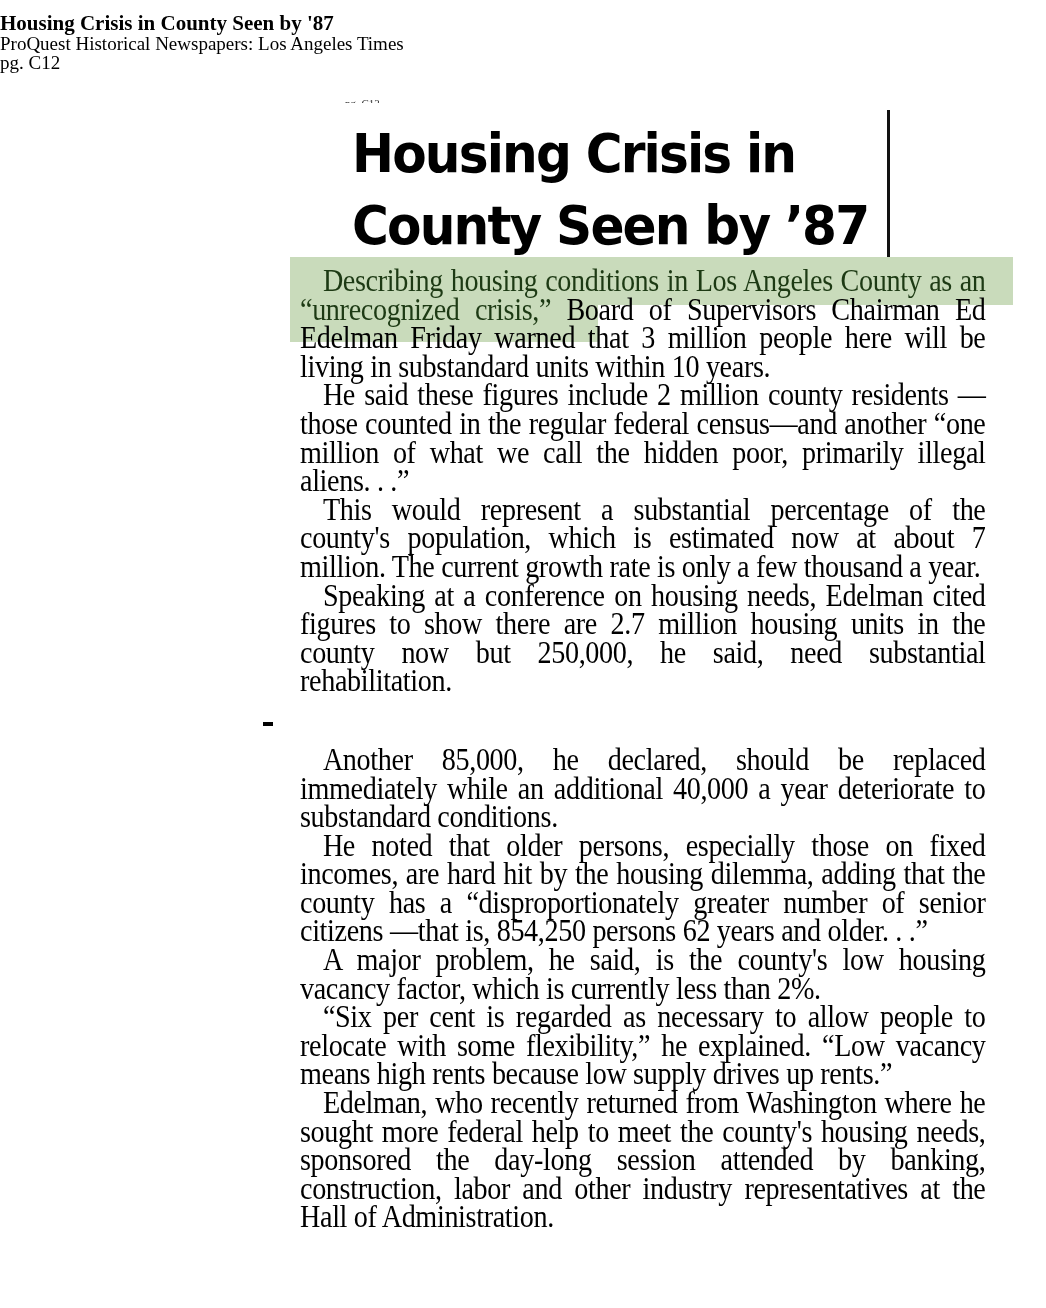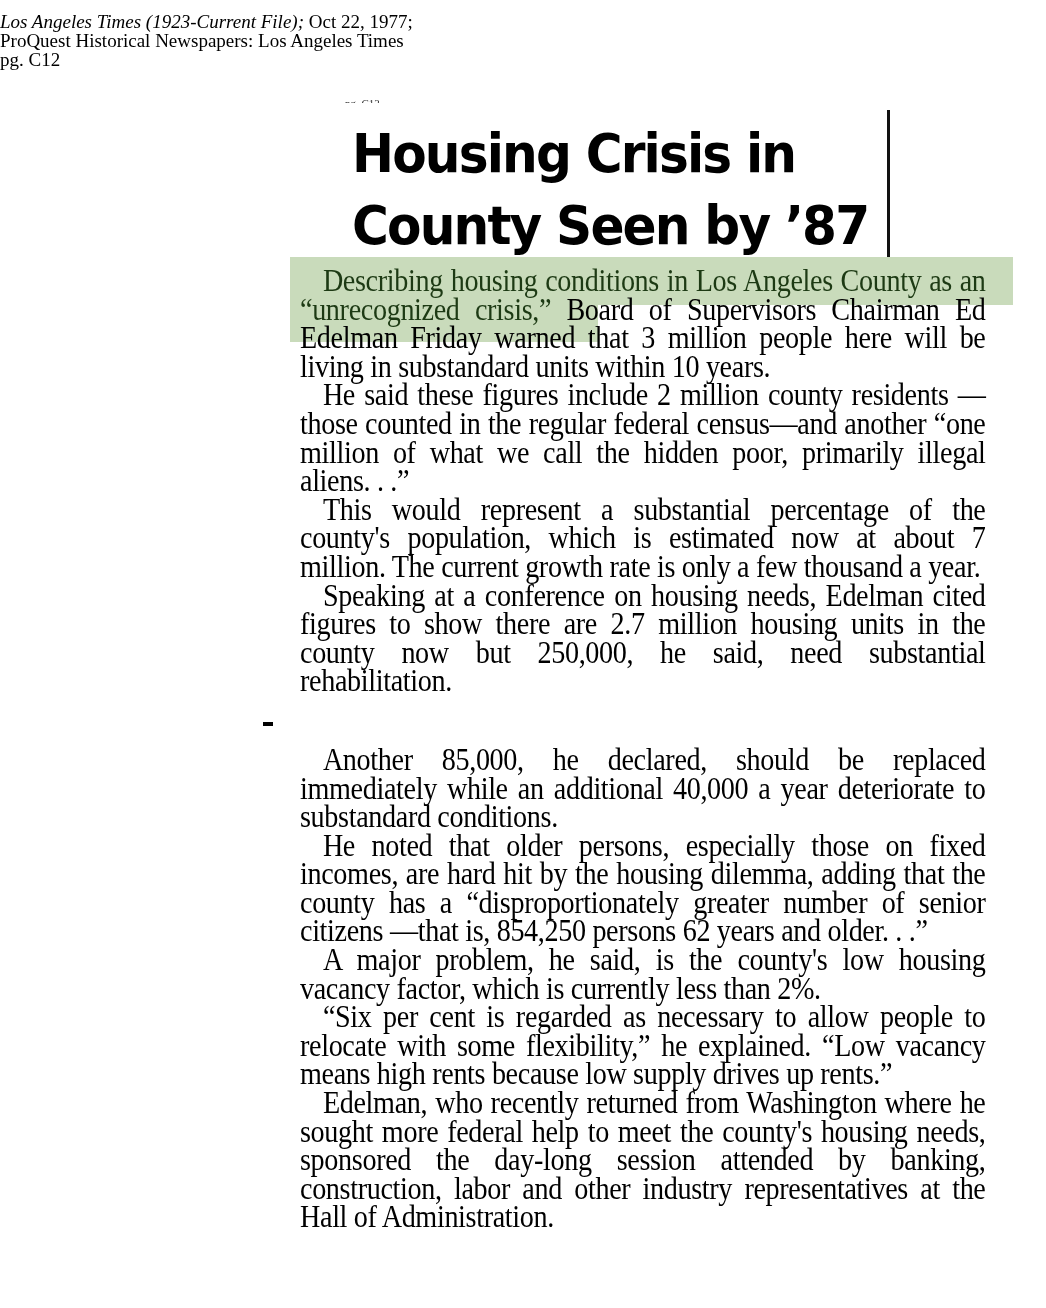--- a/index.html
+++ b/index.html
@@ -25,21 +25,21 @@
     .article p { margin: 0; text-indent: 26px; transform: scaleX(0.88); transform-origin: left top; width: 779px; }
     .article p.gap { margin-top: 50px; }
     .article .hl-text { color: #1d3a14; }
 
     .dash { position: absolute; left: 263px; top: 722px; width: 10px; height: 4px; background: #000; }
   </style>
 </head>
 <body>
 
 <div class="citation">
-  <span class="cite-line"><span class="ital">Los Angeles Times (1923-Current File);</span><span> Oct 22, 1977;</span></span>
+  <span class="cite-title">Housing Crisis in County Seen by '87</span>
   <span class="cite-line">ProQuest Historical Newspapers: Los Angeles Times</span>
   <span class="cite-line">pg. C12</span>
 </div>
 
 <div class="cutoff">pg. C12</div>
 
 <div class="headline">
   <span>Housing Crisis in</span>
   <span>County Seen by ’87</span>
 </div>

